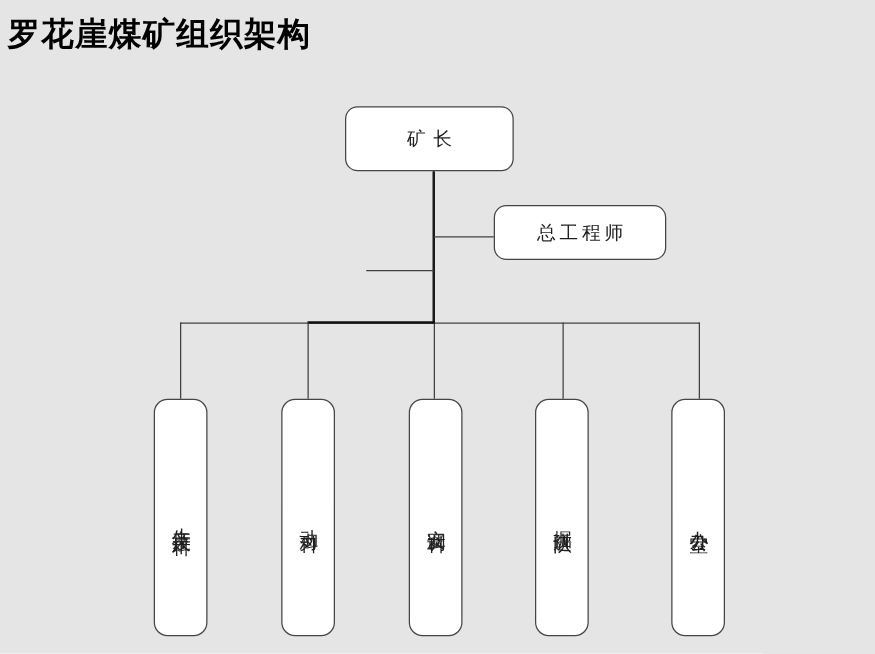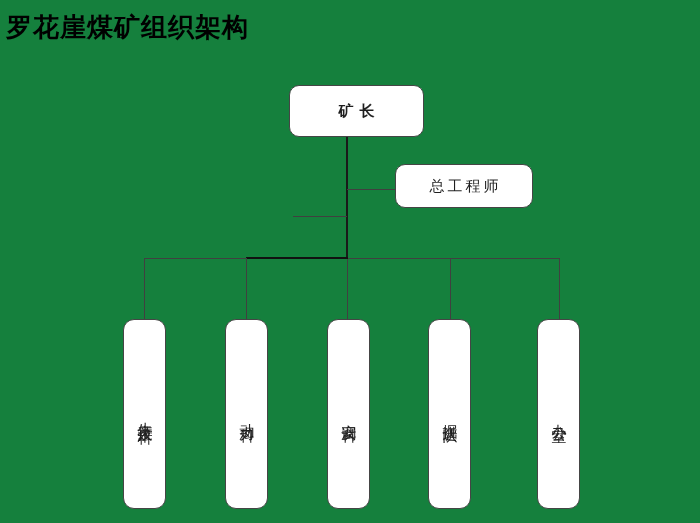--- a/index.html
+++ b/index.html
@@ -4,21 +4,21 @@
 <style>
   html, body {
     margin: 0;
     padding: 0;
     background: #ffffff;
   }
   .canvas {
     position: relative;
     width: 700px;
     height: 523px;
-    background: #15803d;
+    background: #e5e5e5;
     overflow: hidden;
     font-family: "DejaVu Serif", "Liberation Serif", serif;
   }
   .title {
     position: absolute;
     left: 6px;
     top: 10px;
     margin: 0;
     font-size: 26px;
     font-weight: bold;
@@ -66,22 +66,22 @@
     border: 1.5px solid #454545;
     border-radius: 10px;
     background: #ffffff;
     display: flex;
     align-items: center;
     justify-content: center;
     color: #1f1f1f;
     font-size: 15px;
   }
   .node-root {
-    left: 289px; top: 85px;
-    width: 135px; height: 52px; font-weight: bold;
+    left: 276px; top: 85px;
+    width: 135px; height: 52px;
   }
   .node-root .h-label { letter-spacing: 6px; padding-left: 6px; }
   .node-chief {
     left: 395px; top: 164px;
     width: 138px; height: 44px;
   }
   .node-assistant {
     left: 155px; top: 192px;
     width: 138px; height: 46px;
   }

